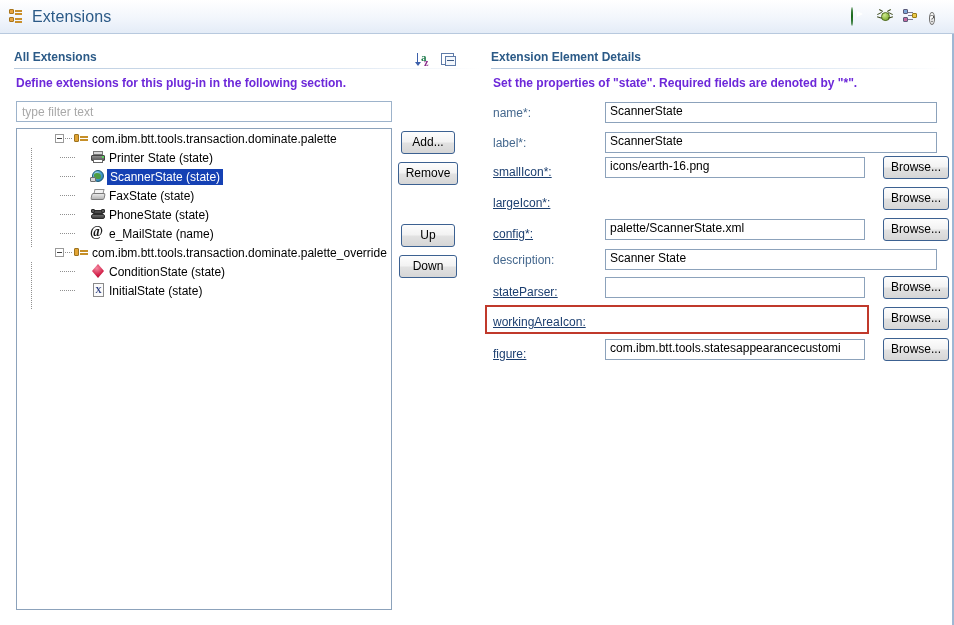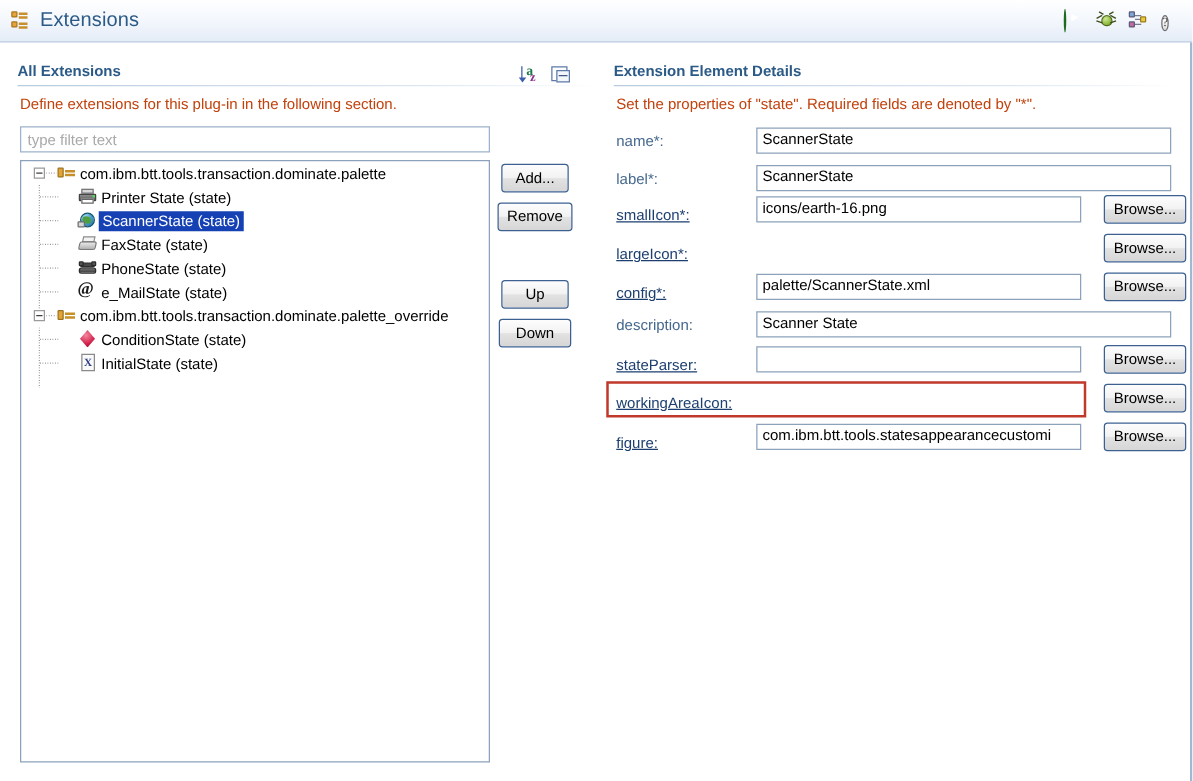--- a/index.html
+++ b/index.html
@@ -107,21 +107,21 @@
   .sect-title {
     position: absolute;
     font-size: 12px; font-weight: bold; color: #2b5a87;
     font-family: "Liberation Sans", sans-serif;
   }
   .sect-rule {
     position: absolute; height: 1px;
     background: linear-gradient(to right, #b9cbdf 0%, #dde7f2 70%, #ffffff 100%);
   }
   .sect-desc {
-    position: absolute; font-size: 12px; color: #c2410c;
+    position: absolute; font-size: 12px; color: #6d28d9; font-weight: bold;
   }
 
   
   .ico-sort { position: absolute; width: 18px; height: 16px; }
   .ico-sort .arrow {
     position: absolute; left: 1px; top: 1px; width: 1px; height: 11px; background: #3b5faa;
   }
   .ico-sort .arrow::after {
     content:""; position: absolute; left: -2px; top: 9px;
     border-left: 3px solid transparent; border-right: 3px solid transparent;
@@ -154,21 +154,21 @@
     position: absolute; left: 16px; top: 101px; width: 376px; height: 21px;
     border: 1px solid #9db3cb; background: #ffffff;
     font-size: 12px; color: #a9a9a9; padding: 2px 5px;
     font-family: "Liberation Sans", sans-serif;
   }
   .filter-box::placeholder { color: #a9a9a9; }
 
   
   .tree-panel {
     position: absolute; left: 16px; top: 128px; width: 376px; height: 482px;
-    border: 1px solid #8ca2bb; background: #ffffff; overflow: hidden;
+    border: 1px solid #8ca2bb; background: #ffffff; overflow: hidden; padding-left: 28px;
   }
   .tree-row {
     position: relative; height: 19px; display: flex; align-items: center;
     font-size: 12px; color: #000000; white-space: nowrap;
   }
   .expander {
     position: absolute; width: 9px; height: 9px;
     border: 1px solid #9a9a9a; background: #ffffff;
   }
   .expander::after {
@@ -386,21 +386,21 @@
         <span class="i-phone"><span class="hand"></span><span class="e1"></span><span class="e2"></span><span class="base"></span></span>
       </span>
       <span class="node-label" style="left:64px; top:3px;">PhoneState (state)</span>
     </div>
 
     <div class="tree-row">
       <span class="dotline-h" style="left:15px; top:9px; width:15px;"></span>
       <span class="node-icon" style="left:45px; top:0px;">
         <span class="i-at">@</span>
       </span>
-      <span class="node-label" style="left:64px; top:3px;">e_MailState (state)</span>
+      <span class="node-label" style="left:64px; top:3px;">e_MailState (name)</span>
     </div>
 
     <div class="tree-row">
       <span class="expander" style="left:10px; top:5px;"></span>
       <span class="dotline-h" style="left:20px; top:9px; width:8px;"></span>
       <span class="node-icon" style="left:28px; top:1px;">
         <span class="i-plug"><span class="k k1"></span><span class="k k2"></span><span class="k k3"></span></span>
       </span>
       <span class="node-label" style="left:47px; top:3px;">com.ibm.btt.tools.transaction.dominate.palette_override</span>
     </div>

